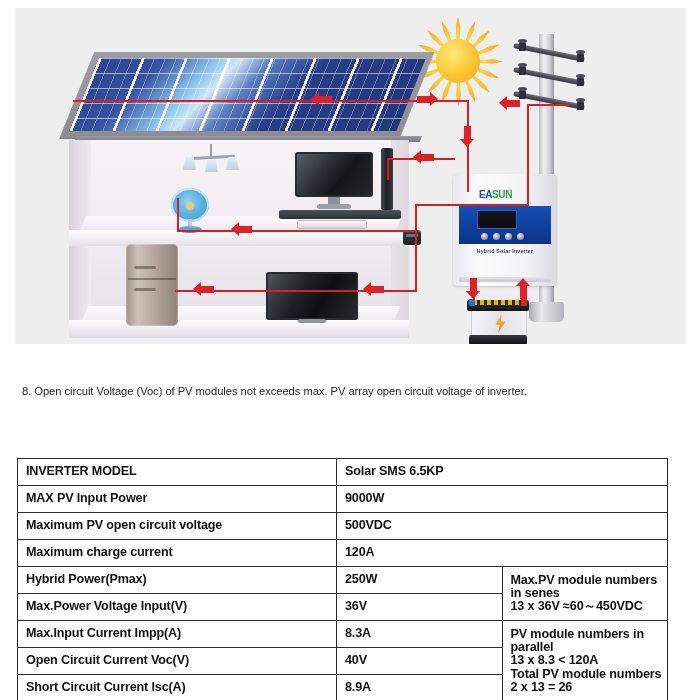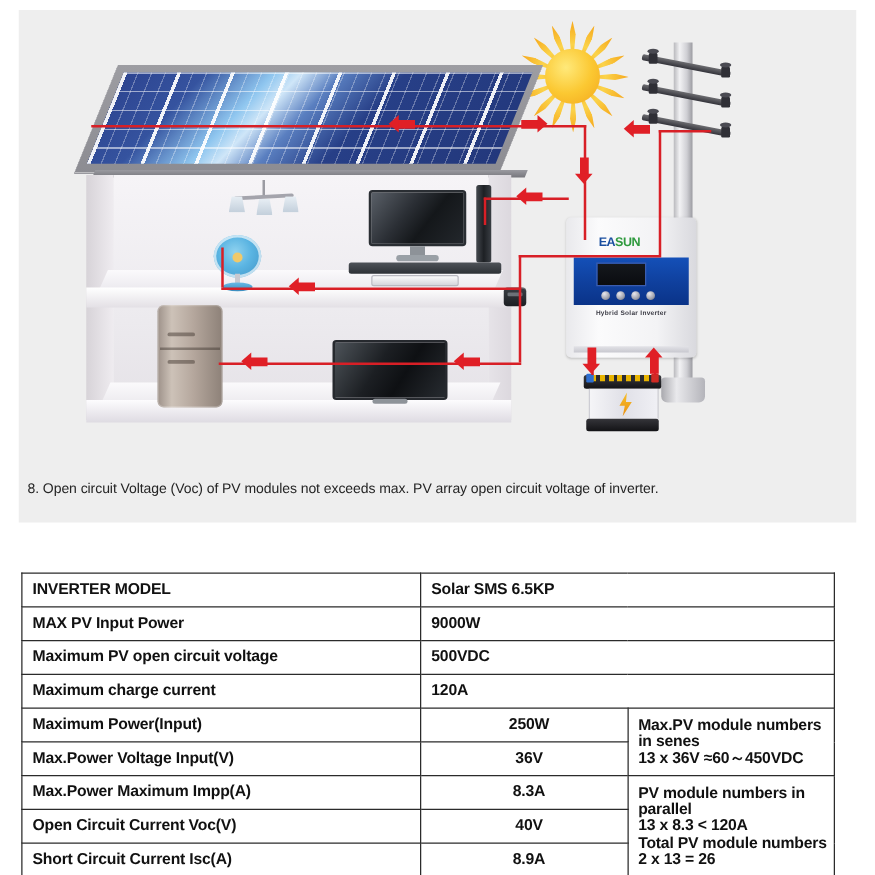--- a/index.html
+++ b/index.html
@@ -16,21 +16,21 @@
     font-family: "Liberation Sans", sans-serif;
     color: #1a1a1a;
   }
 
   
   #illustration {
     position: absolute;
     left: 15px;
     top: 8px;
     width: 670px;
-    height: 410px;
+    height: 336px;
     background: #eeeeee;
     overflow: hidden;
   }
   .abs { position: absolute; }
 
   
   #sun-wrap { left: 404px; top: 14px; width: 78px; height: 78px; }
   #sun-core {
     position: absolute; left: 17px; top: 17px; width: 44px; height: 44px;
     border-radius: 50%;
@@ -282,21 +282,21 @@
     font-weight: bold;
     color: #111111;
     padding: 2px 0 2px 8px;
     height: 22px;
     line-height: 1.05;
     vertical-align: middle;
     letter-spacing: -0.15px;
     white-space: nowrap;
   }
   td.c-label { width: 310px; }
-  td.c-value { width: 54px; text-align: center; }
+  td.c-value { width: 54px; }
   td.c-note  { width: 287px; }
   td.model-value { color: #ee1b1b; }
   td.note-cell { white-space: normal; line-height: 1.22; padding-left: 7px; margin-top: 34px; }
 </style>
 </head>
 <body>
 
 <div id="illustration">
 
   <div class="abs" id="sun-wrap">
@@ -484,31 +484,31 @@
     </tr>
     <tr>
       <td class="c-label">Maximum PV open circuit voltage</td>
       <td colspan="2">500VDC</td>
     </tr>
     <tr>
       <td class="c-label">Maximum charge current</td>
       <td colspan="2">120A</td>
     </tr>
     <tr>
-      <td class="c-label">Maximum Power(Input)</td>
+      <td class="c-label">Hybrid Power(Pmax)</td>
       <td class="c-value">250W</td>
       <td class="c-note note-cell" rowspan="2" style="white-space:pre-line;">Max.PV module numbers in senes
 13 x 36V ≈60～450VDC</td>
     </tr>
     <tr>
       <td class="c-label">Max.Power Voltage Input(V)</td>
       <td class="c-value">36V</td>
     </tr>
     <tr>
-      <td class="c-label">Max.Power Maximum Impp(A)</td>
+      <td class="c-label">Max.Input Current Impp(A)</td>
       <td class="c-value">8.3A</td>
       <td class="c-note note-cell" rowspan="3" style="white-space:pre-line;">PV module numbers in parallel
 13 x 8.3 &lt; 120A
 Total PV module numbers
 2 x 13 = 26</td>
     </tr>
     <tr>
       <td class="c-label">Open Circuit Current Voc(V)</td>
       <td class="c-value">40V</td>
     </tr>

